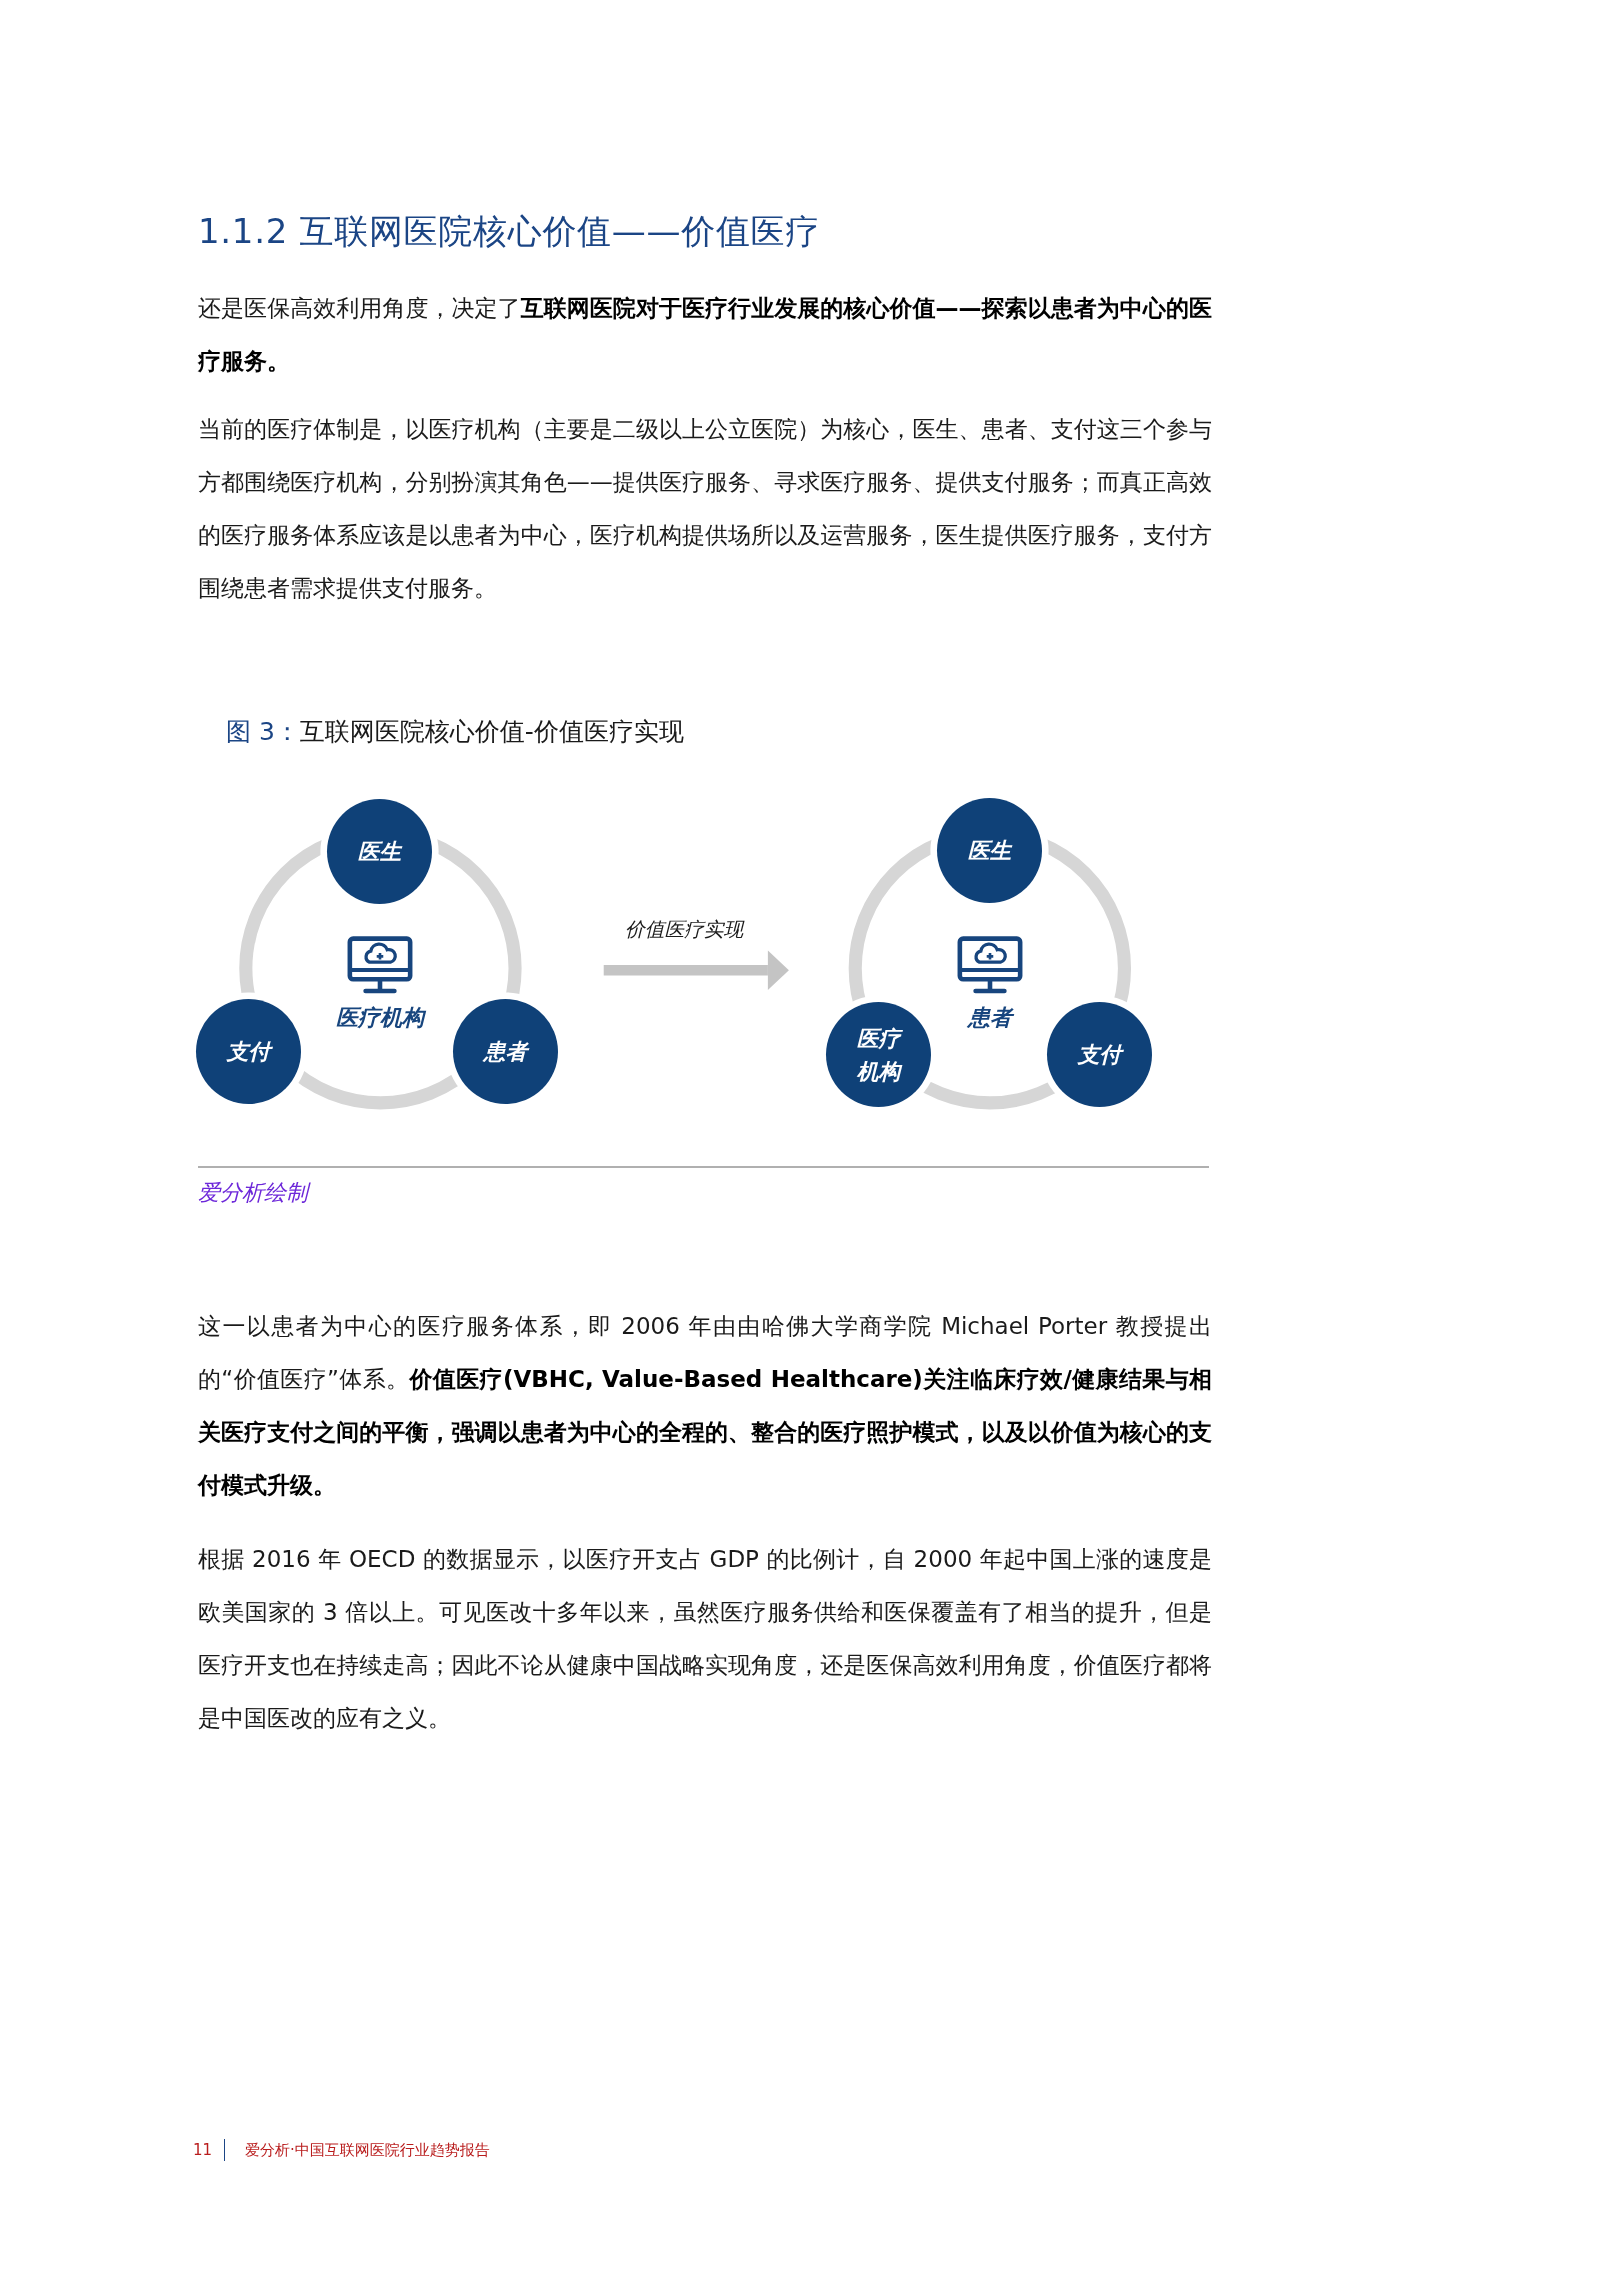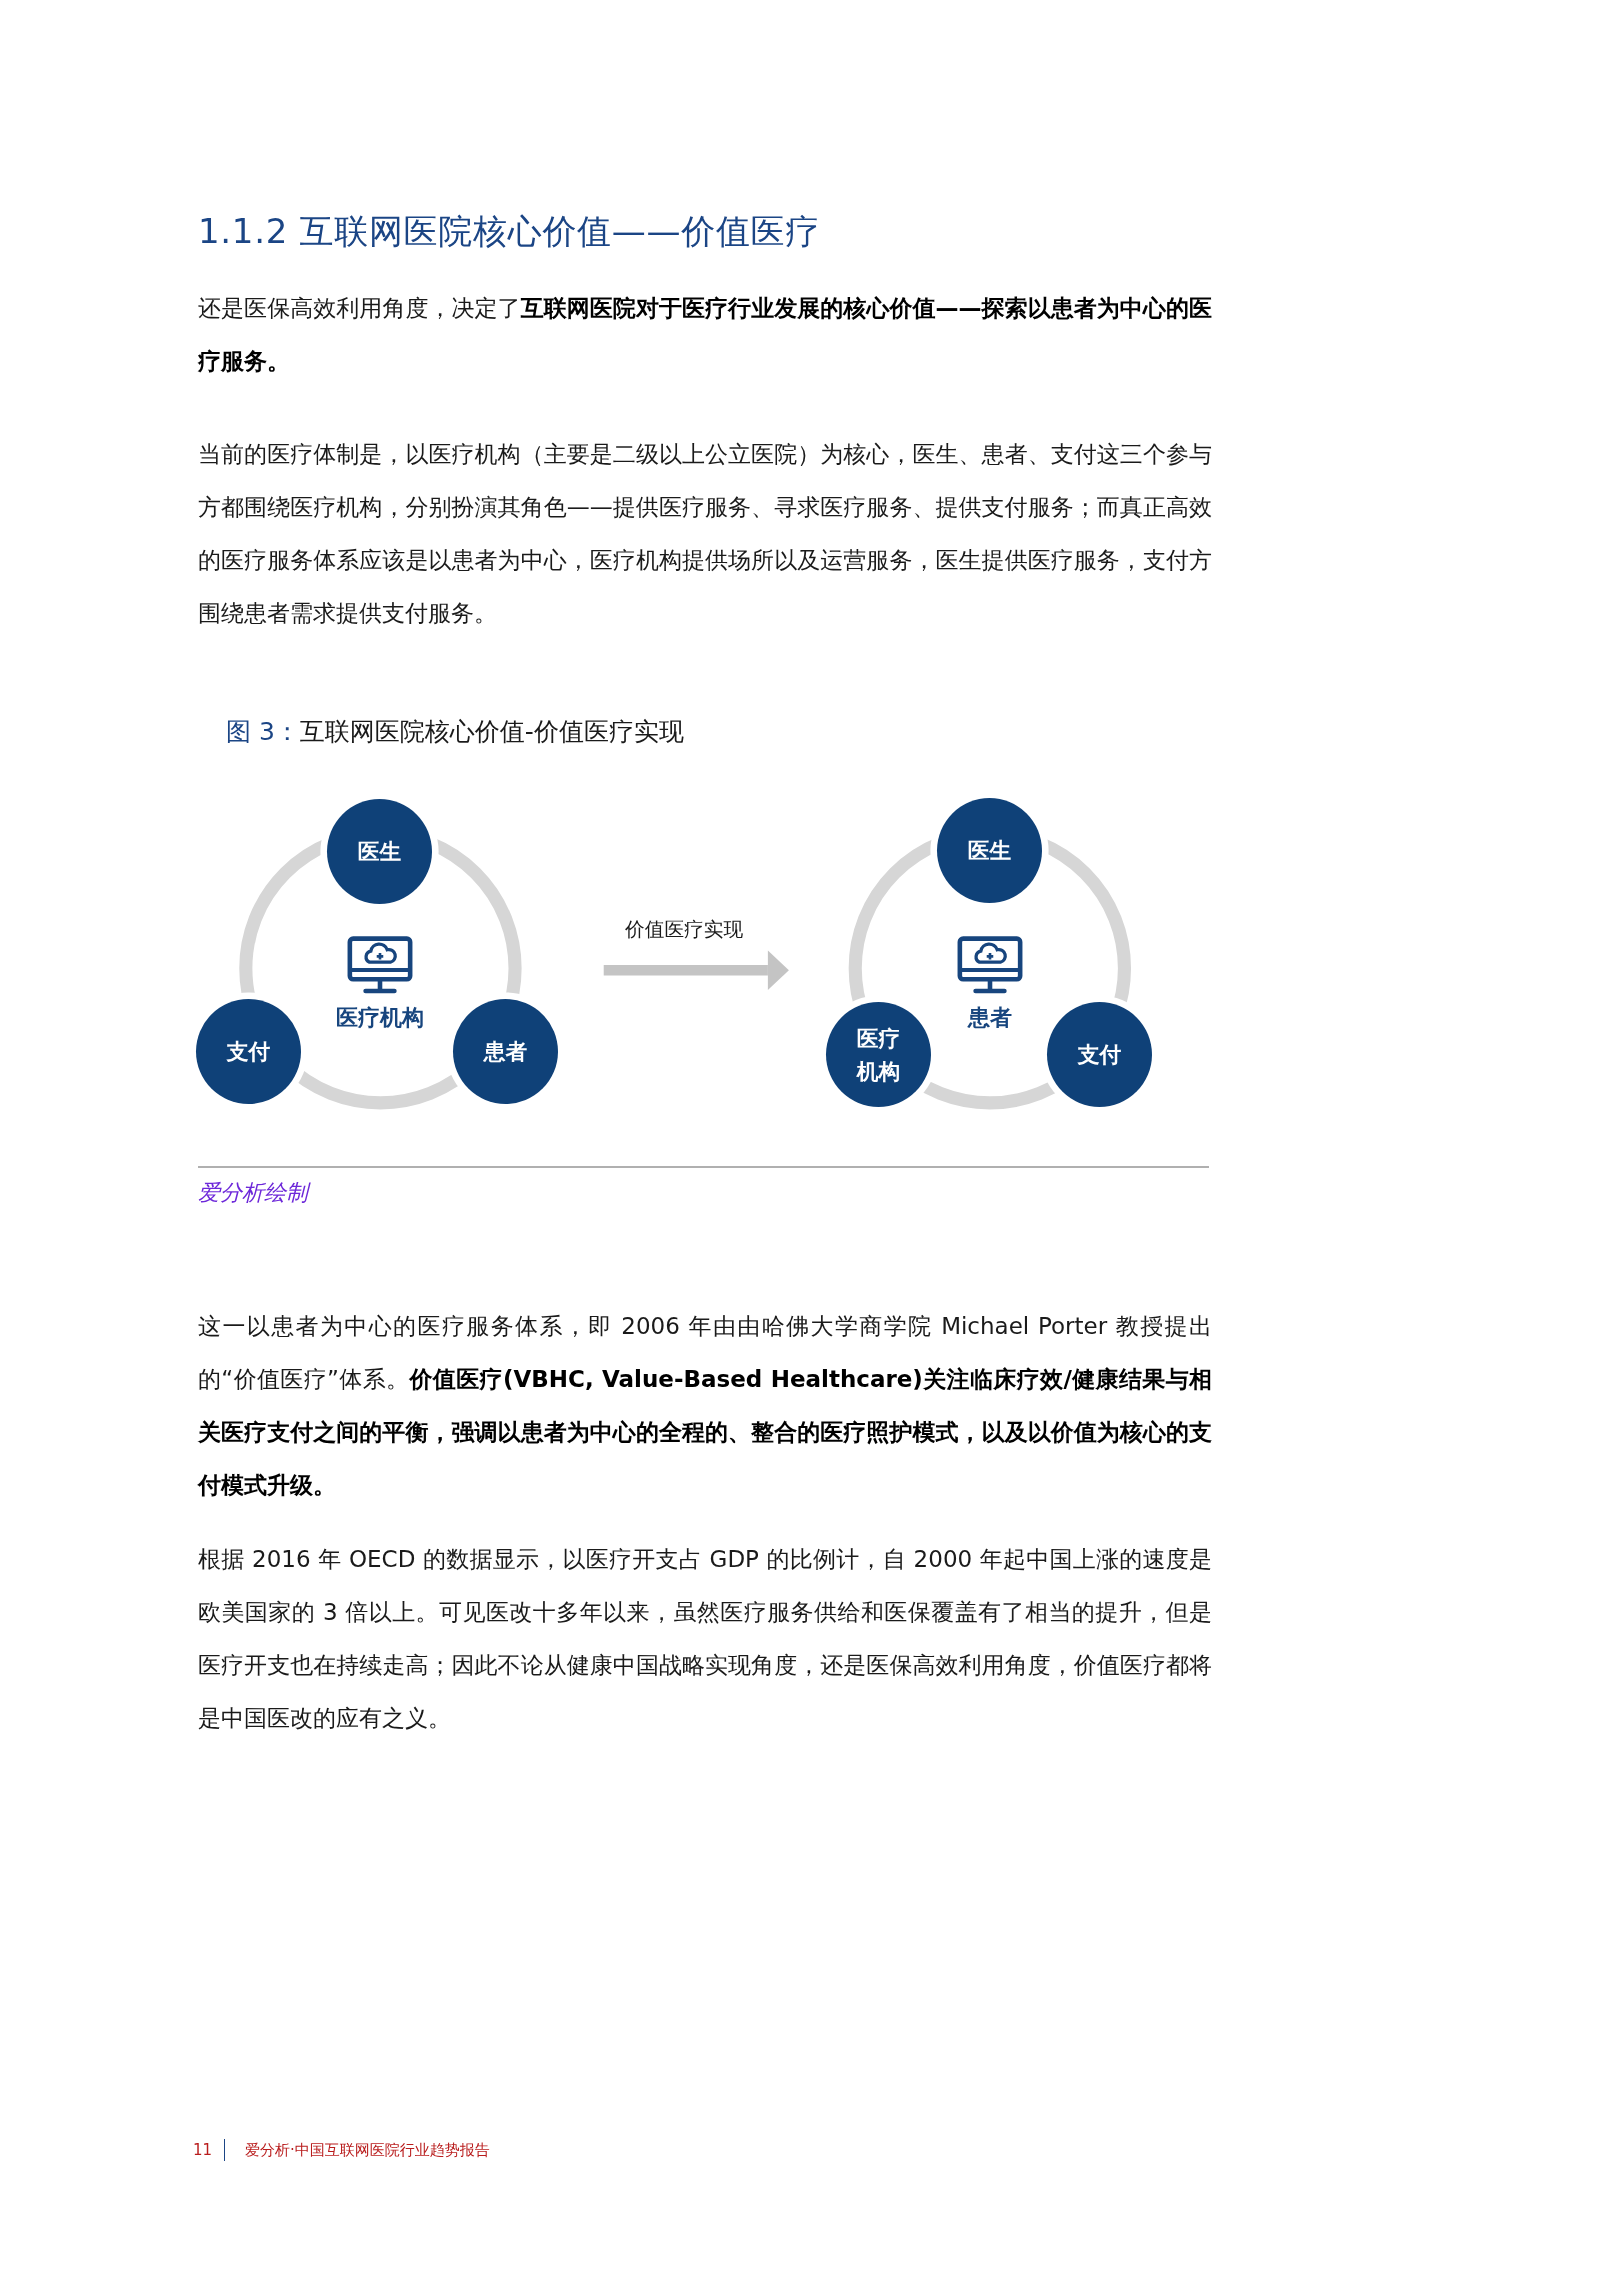--- a/index.html
+++ b/index.html
@@ -3,26 +3,26 @@
 <meta charset="utf-8">
 <style>
   html, body { margin: 0; padding: 0; background: #ffffff; }
   body { width: 1622px; height: 2295px; position: relative; overflow: hidden;
          font-family: "DejaVu Sans", "Liberation Sans", sans-serif; color: #1a1a1a; }
   .abs { position: absolute; }
   .section-heading { left: 198px; top: 209px; font-size: 34px; color: #1b4585; white-space: nowrap; letter-spacing: 0.7px; }
   .para { left: 198px; width: 1014px; font-size: 23px; line-height: 53px; color: #1a1a1a; text-align: justify; }
   .para b { font-weight: bold; color: #000; }
   .p1 { top: 282px; }
-  .p2 { top: 428px; }
+  .p2 { top: 403px; }
   .p3 { top: 1300px; }
   .p4 { top: 1533px; }
   .fig-caption { left: 198px; top: 715px; font-size: 25px; white-space: nowrap; color: #1a1a1a; margin-left: 28px; }
   .fig-caption .fig-no { color: #1b4585; }
-  .diagram { left: 190px; top: 781px; width: 1031px; height: 368px; }
+  .diagram { left: 190px; top: 781px; width: 1031px; height: 368px; font-style: italic; }
   .circle { position: absolute; width: 105px; height: 105px; margin-left: -53px; margin-top: -53px;
             border-radius: 50%; background: #0f4178; color: #fff; font-weight: bold; font-size: 21.7px;
             display: flex; align-items: center; justify-content: center; text-align: center; line-height: 33px;
             box-shadow: 0 0 0 6.6px #ffffff; }
   .center-label { position: absolute; font-weight: bold; font-size: 22px; color: #17457e; white-space: nowrap; transform: translateX(-50%); }
   .monitor { position: absolute; transform: translateX(-50%); }
   .arrow-label { position: absolute; left: 435px; top: 135px; font-size: 19.7px; color: #1a1a1a; white-space: nowrap; text-align: center; }
   .fig-rule { left: 198px; top: 1166px; width: 1011px; height: 2px; background: #b0b0b0; }
   .fig-source { left: 198px; top: 1178px; font-size: 22px; color: #6d28d9; font-style: italic; white-space: nowrap; }
   .footer { left: 193px; top: 2139px; font-size: 15px; color: #b91c1c; white-space: nowrap; }

